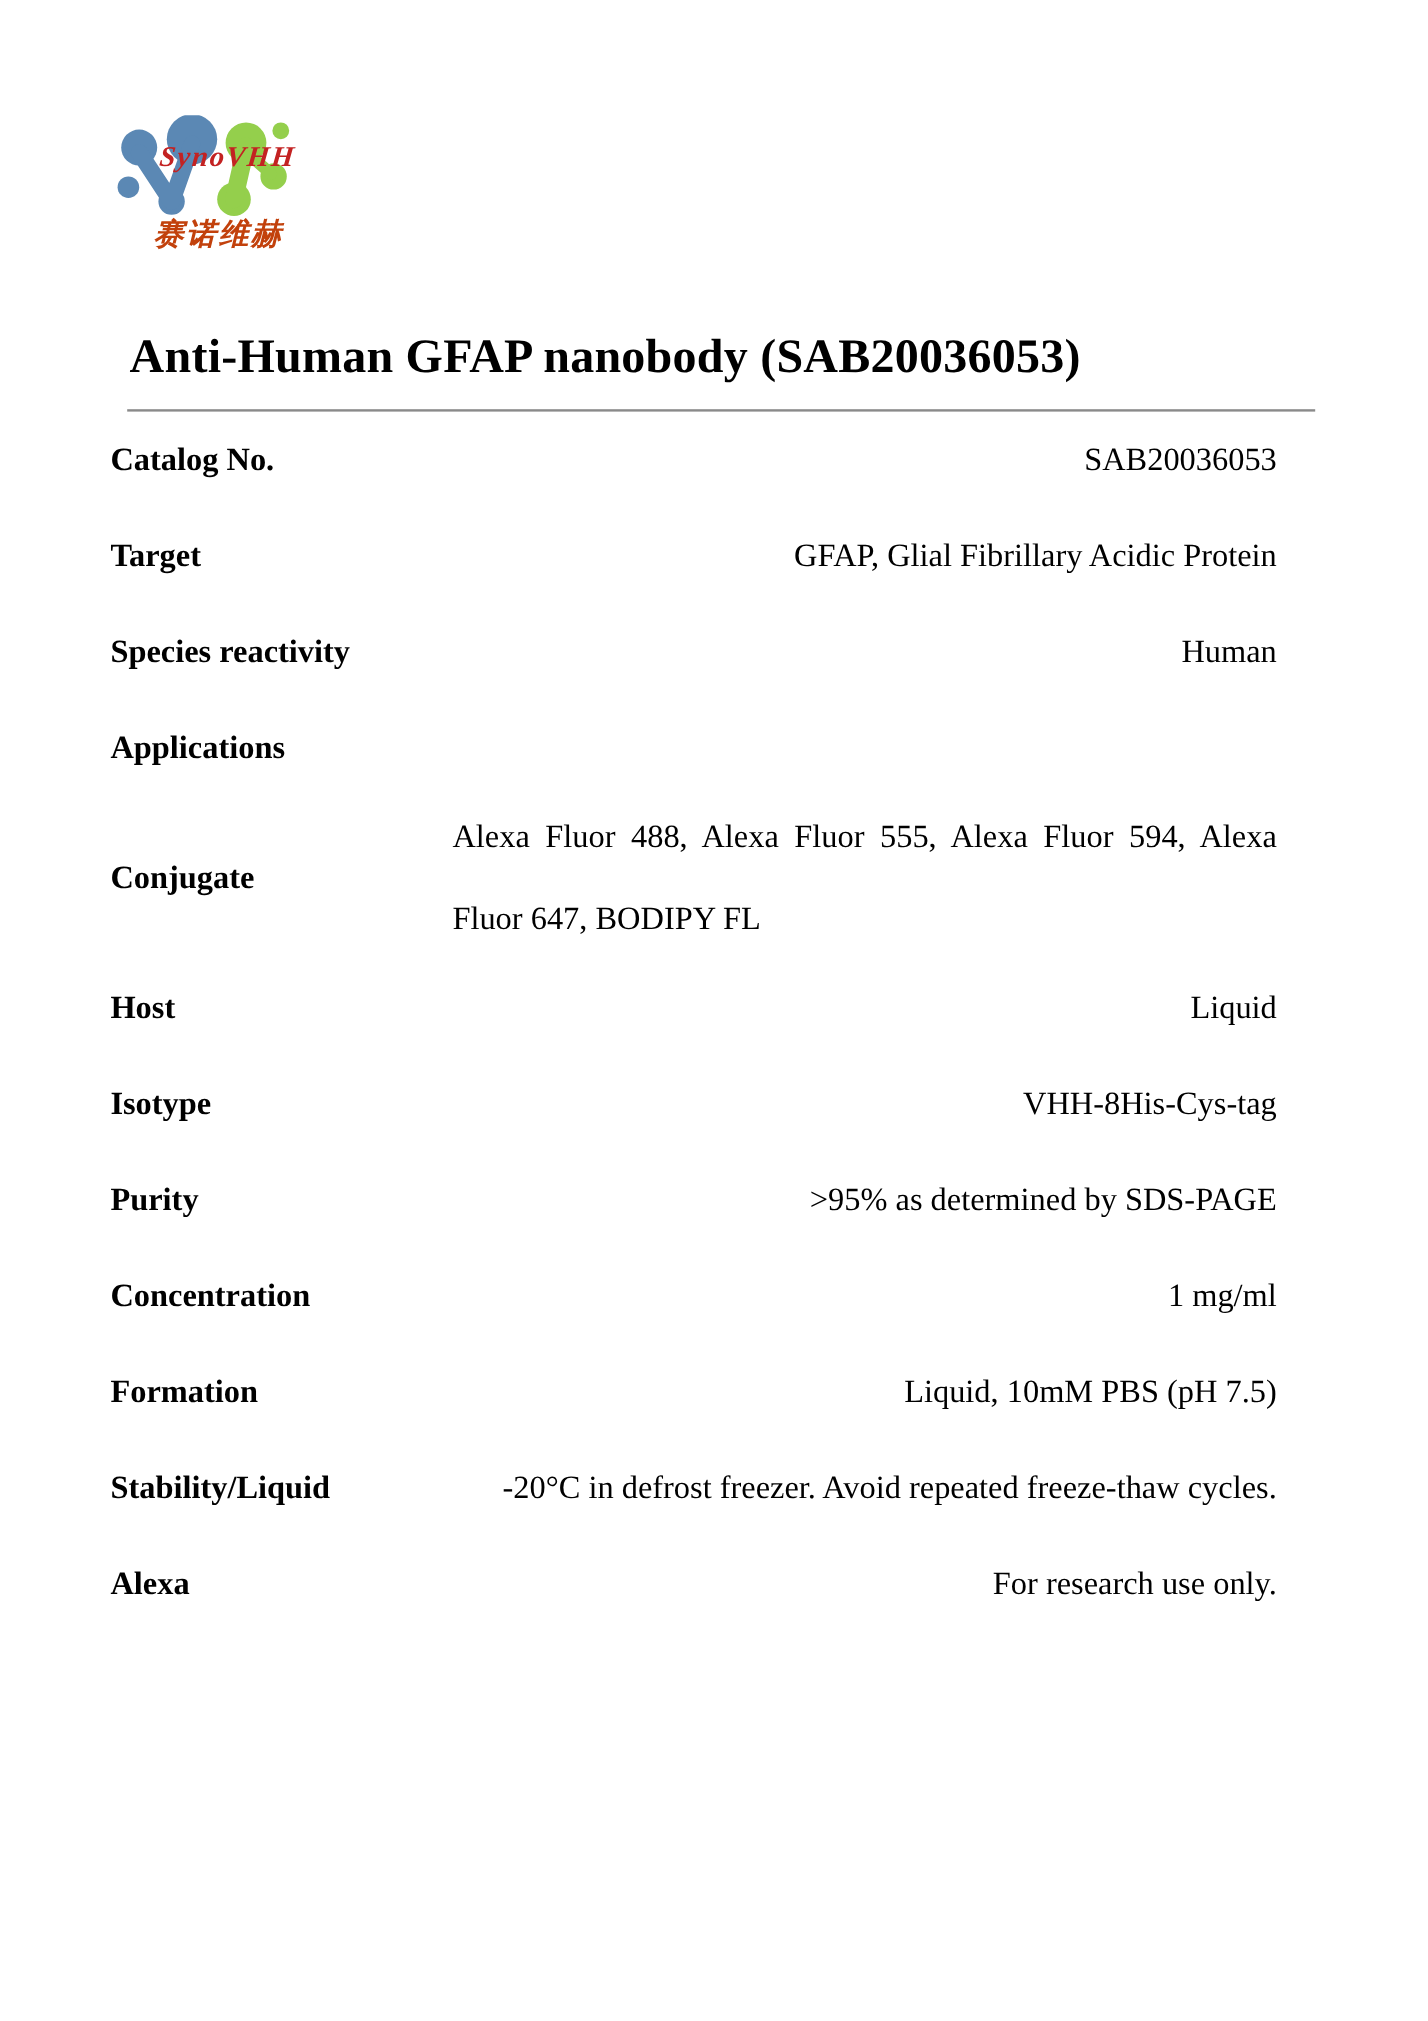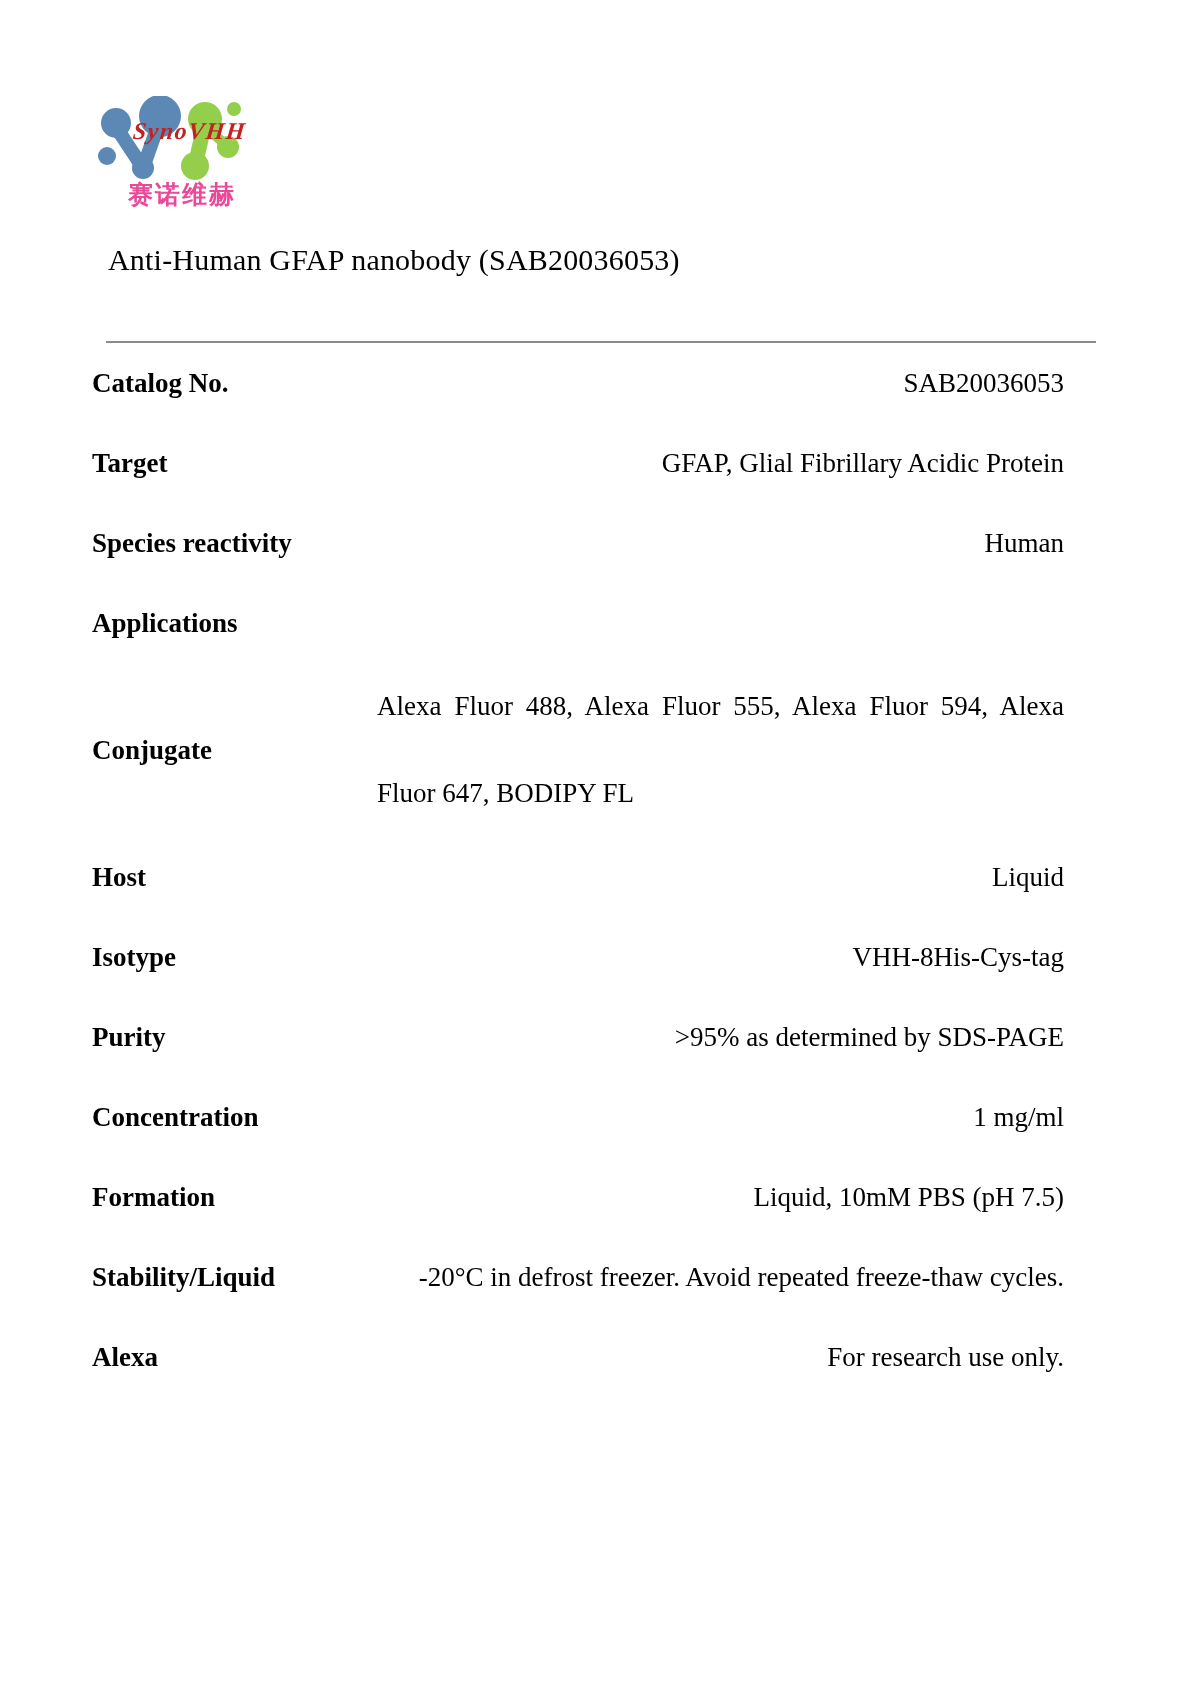--- a/index.html
+++ b/index.html
@@ -44,32 +44,33 @@
     white-space: nowrap;
   }
   .logo-cn {
     position: absolute;
     left: 33px;
     top: 82px;
     font-family: "DejaVu Sans", "Liberation Sans", sans-serif;
     font-weight: 600;
     font-size: 25px;
     letter-spacing: 2px;
-    color: #ec4899;
+    color: #c2410c;
     white-space: nowrap;
+    font-style: italic;
   }
 
   
   .title {
     position: absolute;
     left: 108px;
-    top: 243px;
+    top: 273px;
     margin: 0;
-    font-size: 30px;
-    font-weight: normal;
+    font-size: 40px;
+    font-weight: bold;
     letter-spacing: 0.2px;
     white-space: nowrap;
   }
   .rule {
     position: absolute;
     left: 106px;
     top: 341px;
     width: 990px;
     height: 0;
     margin: 0;
@@ -101,21 +102,21 @@
   }
   .spec-value {
     flex: 1 1 auto;
     font-size: 27px;
     line-height: 34px;
     padding-right: 16px;
     text-align: right;
   }
   .spec-row.tall .spec-value {
     text-align: justify;
-    line-height: 87px;
+    line-height: 68px;
   }
 </style>
 </head>
 <body>
 
 <div class="page">
 
   <div class="logo">
     <svg width="160" height="95" viewBox="0 0 160 95" xmlns="http://www.w3.org/2000/svg">
 

